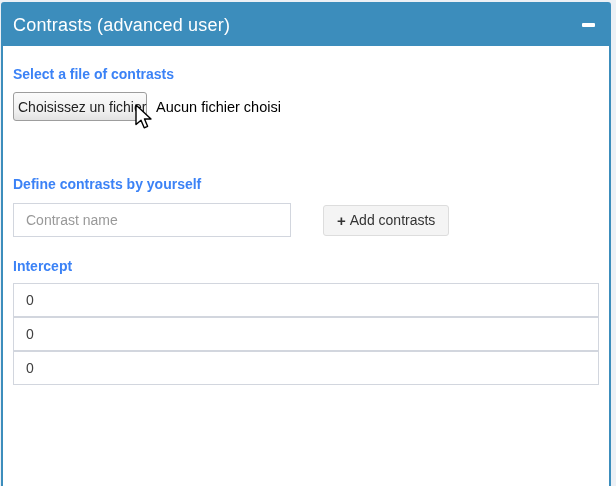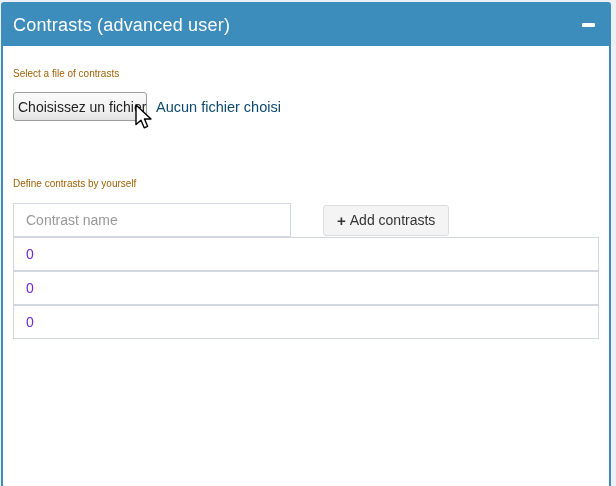--- a/index.html
+++ b/index.html
@@ -37,21 +37,21 @@
   }
   .minus-bar{
     display:block;width:13px;height:4px;
     background:#ffffff;border-radius:1px;
   }
   .box-body{
     padding:18px 10px 10px 10px;
   }
   .ctrl-label{
     display:block;
-    font-size:10px;font-weight:400;color:#a16207;
+    font-size:14px;font-weight:700;color:#3b82f6;
     line-height:20px;
     margin:0 0 8px 0;
   }
   .label-define{margin:53px 0 9px 0;}
   .fg-label{margin:19px 0 7px 0;}
   .file-row{
     display:flex;align-items:center;
   }
   .file-btn{
     width:134px;height:29px;
@@ -61,33 +61,33 @@
     background:linear-gradient(180deg,#fbfbfb 0%,#efefef 70%,#e2e2e2 100%);
     font-family:"Liberation Sans", sans-serif;
     font-size:14px;color:#222;
     text-align:center;
     padding:0 4px;
     cursor:pointer;
     white-space:nowrap;
   }
   .file-status{
     margin-left:9px;
-    font-size:14.5px;color:#0c4a6e;
+    font-size:14.5px;color:#000000;
   }
   .define-row{
     display:flex;align-items:center;
   }
   .text-input{
     box-sizing:border-box;
     height:34px;
     border:1px solid #d2d6de;
     border-radius:0;
     padding:6px 12px;
     font-family:"Liberation Sans", sans-serif;
-    font-size:14px;color:#6d28d9;
+    font-size:14px;color:#404040;
     background:#fff;
     outline:none;
   }
   .text-input::placeholder{color:#999;opacity:1;}
   .name-input{width:278px;}
   .full-input{width:100%;display:block;}
   .add-btn{
     margin-left:32px;
     height:31px;
     box-sizing:border-box;
@@ -137,20 +137,21 @@
       <label class="ctrl-label label-define">Define contrasts by yourself</label>
 
       <div class="define-row">
         <input type="text" class="text-input name-input" placeholder="Contrast name" style="">
         <button class="add-btn">
           <span class="plus-glyph">+</span>
           <span>Add contrasts</span>
         </button>
       </div>
 
+      <label class="ctrl-label fg-label">Intercept</label>
       <input type="text" class="text-input full-input" value="0" style="">
 
       <input type="text" class="text-input full-input" value="0" style="">
 
       <input type="text" class="text-input full-input" value="0" style="">
 
     </div>
   </div>
 
   <svg class="cursor-svg" width="22" height="28" viewBox="0 0 22 28">

